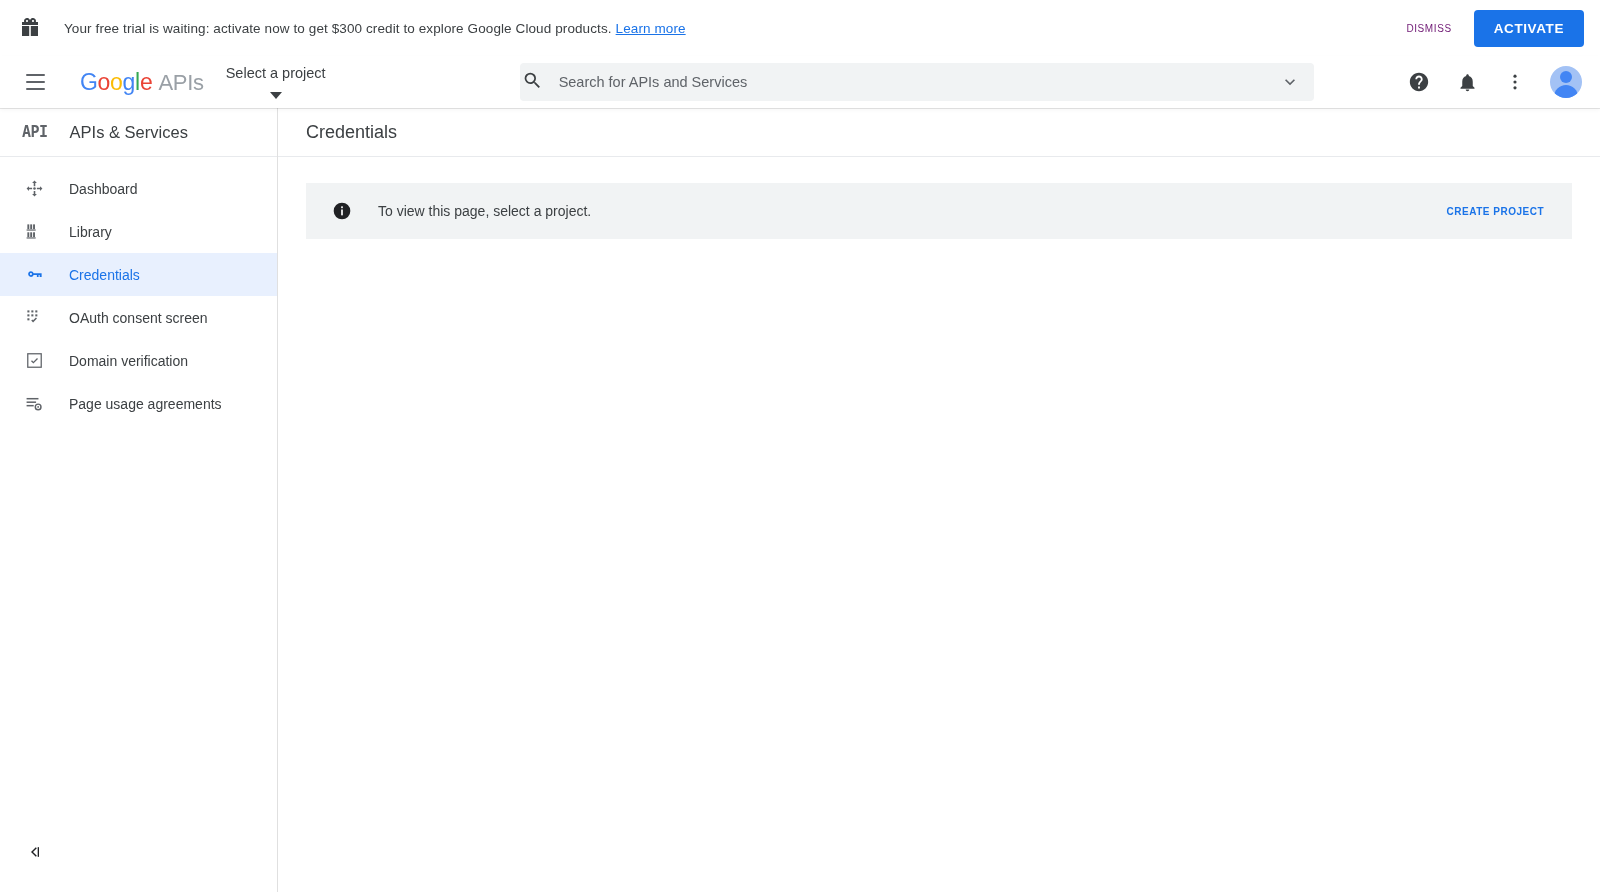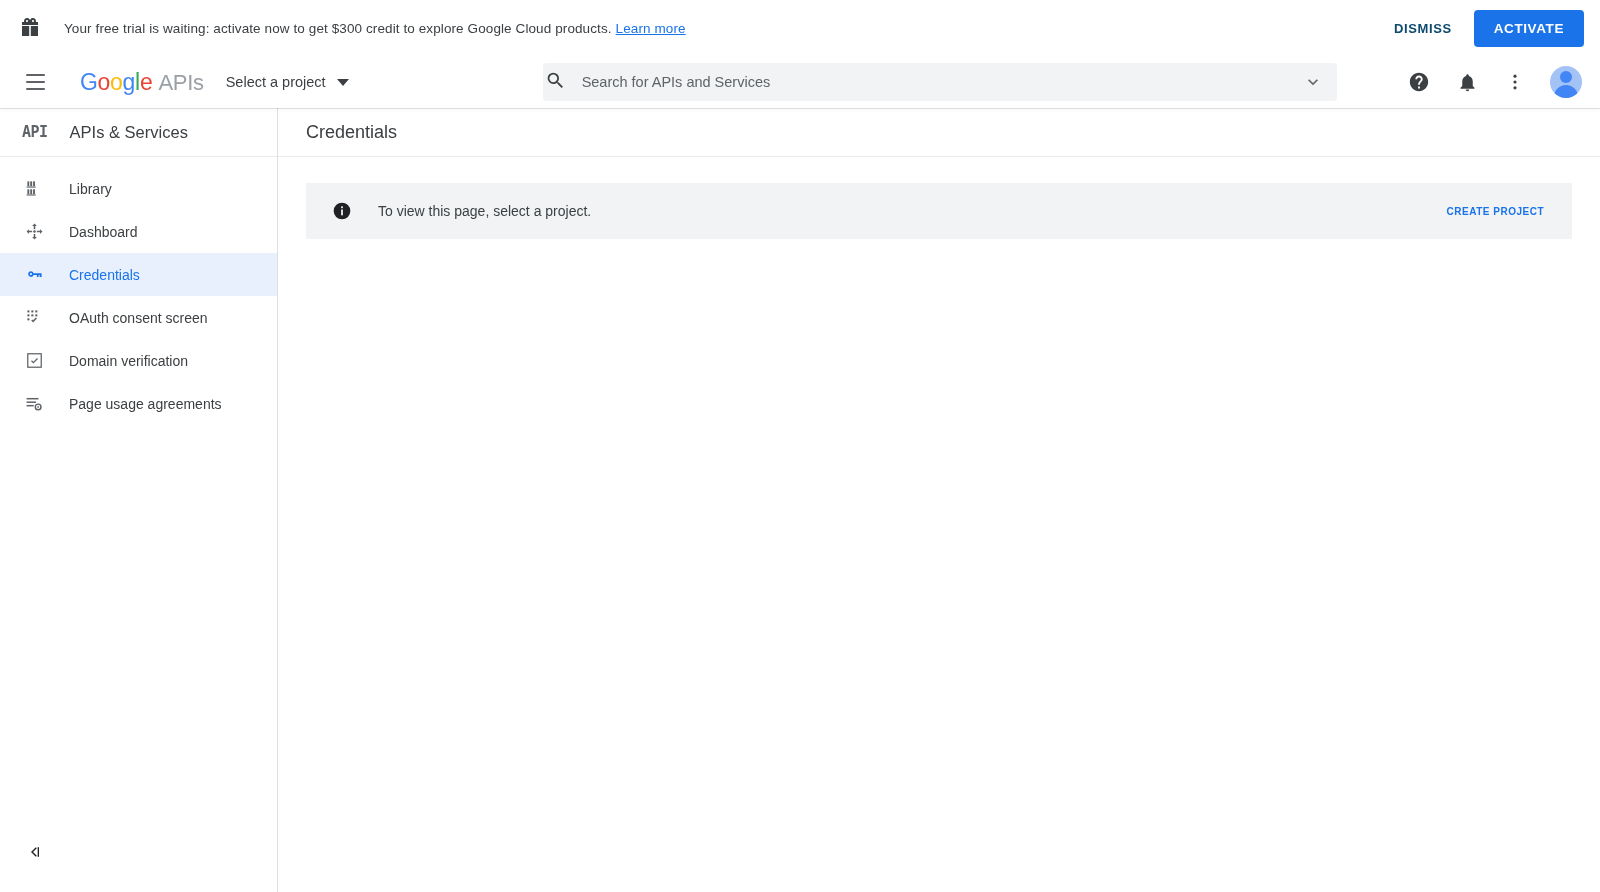--- a/index.html
+++ b/index.html
@@ -40,24 +40,24 @@
     text-decoration: underline;
     margin-left: 4px;
     cursor: pointer;
     margin-top: 46px;
   }
   .promo-actions { display: flex; align-items: center; gap: 14px; }
   .btn-dismiss {
     background: transparent;
     border: none;
     font-family: inherit;
-    font-size: 13px;
-    font-weight: 700;
+    font-size: 10px;
+    font-weight: 400;
     letter-spacing: 0.6px;
-    color: #0c4a6e;
+    color: #701a75;
     padding: 10px 8px;
     cursor: pointer;
   }
   .btn-activate {
     background: #1a73e8;
     border: none;
     border-radius: 4px;
     color: #ffffff;
     font-family: inherit;
     font-size: 13.5px;
@@ -98,21 +98,21 @@
   .brand .g1 { color: #4285F4; }
   .brand .g2 { color: #EA4335; }
   .brand .g3 { color: #FBBC05; }
   .brand .g4 { color: #4285F4; }
   .brand .g5 { color: #34A853; }
   .brand .g6 { color: #EA4335; }
   .brand .apis { color: #9aa0a6; margin-left: 6px; font-size: 22px; }
 
   .project-select {
     display: flex; align-items: center; gap: 11px;
-    margin-left: 22px; cursor: pointer; white-space: nowrap;
+    margin-left: 22px; cursor: pointer; white-space: nowrap; flex-direction: column;
   }
   .project-select .label { font-size: 14.5px; color: #3c4043; font-weight: 500; }
   .caret {
     width: 0; height: 0;
     border-left: 6px solid transparent;
     border-right: 6px solid transparent;
     border-top: 7px solid #3c4043;
   }
 
   .search-wrap {
@@ -344,47 +344,47 @@
 
 <div class="shell">
 
   <div class="sidebar">
     <div class="sidebar-header">
       <span class="api-badge">API</span>
       <span class="sidebar-title">APIs &amp; Services</span>
     </div>
 
     <div class="navlist">
+
+      <div class="navitem">
+        <span class="nav-ico">
+          <svg viewBox="0 0 24 24" width="19" height="19" aria-hidden="true">
+            <path fill="#5f6368" d="M12 2l3 3h-2v4h-2V5H9l3-3zm0 20l-3-3h2v-4h2v4h2l-3 3zM2 12l3-3v2h4v2H5v2l-3-3zm20 0l-3 3v-2h-4v-2h4V9l3 3z"></path>
+            <circle cx="12" cy="12" r="1.6" fill="#5f6368"></circle>
+          </svg>
+        </span>
+        <span class="nav-label">Dashboard</span>
+      </div>
 
       <div class="navitem">
         <span class="nav-ico">
           <svg viewBox="0 0 24 24" width="19" height="19" aria-hidden="true">
             <rect x="3" y="3" width="2.4" height="6" fill="#5f6368"></rect>
             <rect x="6.6" y="3" width="2.4" height="6" fill="#5f6368"></rect>
             <rect x="10.2" y="3" width="2.4" height="6" fill="#5f6368"></rect>
             <rect x="2" y="9.4" width="11.5" height="1.5" fill="#5f6368"></rect>
             <rect x="3" y="13" width="2.4" height="6" fill="#5f6368"></rect>
             <rect x="6.6" y="13" width="2.4" height="6" fill="#5f6368"></rect>
             <rect x="10.2" y="13" width="2.4" height="6" fill="#5f6368"></rect>
             <rect x="2" y="19.4" width="11.5" height="1.5" fill="#5f6368"></rect>
           </svg>
         </span>
         <span class="nav-label">Library</span>
       </div>
 
-      <div class="navitem">
-        <span class="nav-ico">
-          <svg viewBox="0 0 24 24" width="19" height="19" aria-hidden="true">
-            <path fill="#5f6368" d="M12 2l3 3h-2v4h-2V5H9l3-3zm0 20l-3-3h2v-4h2v4h2l-3 3zM2 12l3-3v2h4v2H5v2l-3-3zm20 0l-3 3v-2h-4v-2h4V9l3 3z"></path>
-            <circle cx="12" cy="12" r="1.6" fill="#5f6368"></circle>
-          </svg>
-        </span>
-        <span class="nav-label">Dashboard</span>
-      </div>
-
       <div class="navitem active">
         <span class="nav-ico">
           <svg viewBox="0 0 24 24" width="19" height="19" aria-hidden="true">
             <path fill="#1a73e8" d="M7.5 8C5.57 8 4 9.57 4 11.5S5.57 15 7.5 15c1.57 0 2.9-1.04 3.34-2.47H15V15h2.2v-2.47h1.3V15H21v-3.9l-.02-.6H10.84C10.4 9.04 9.07 8 7.5 8zm0 2.2c.72 0 1.3.58 1.3 1.3s-.58 1.3-1.3 1.3-1.3-.58-1.3-1.3.58-1.3 1.3-1.3z"></path>
           </svg>
         </span>
         <span class="nav-label">Credentials</span>
       </div>
 
       <div class="navitem">

